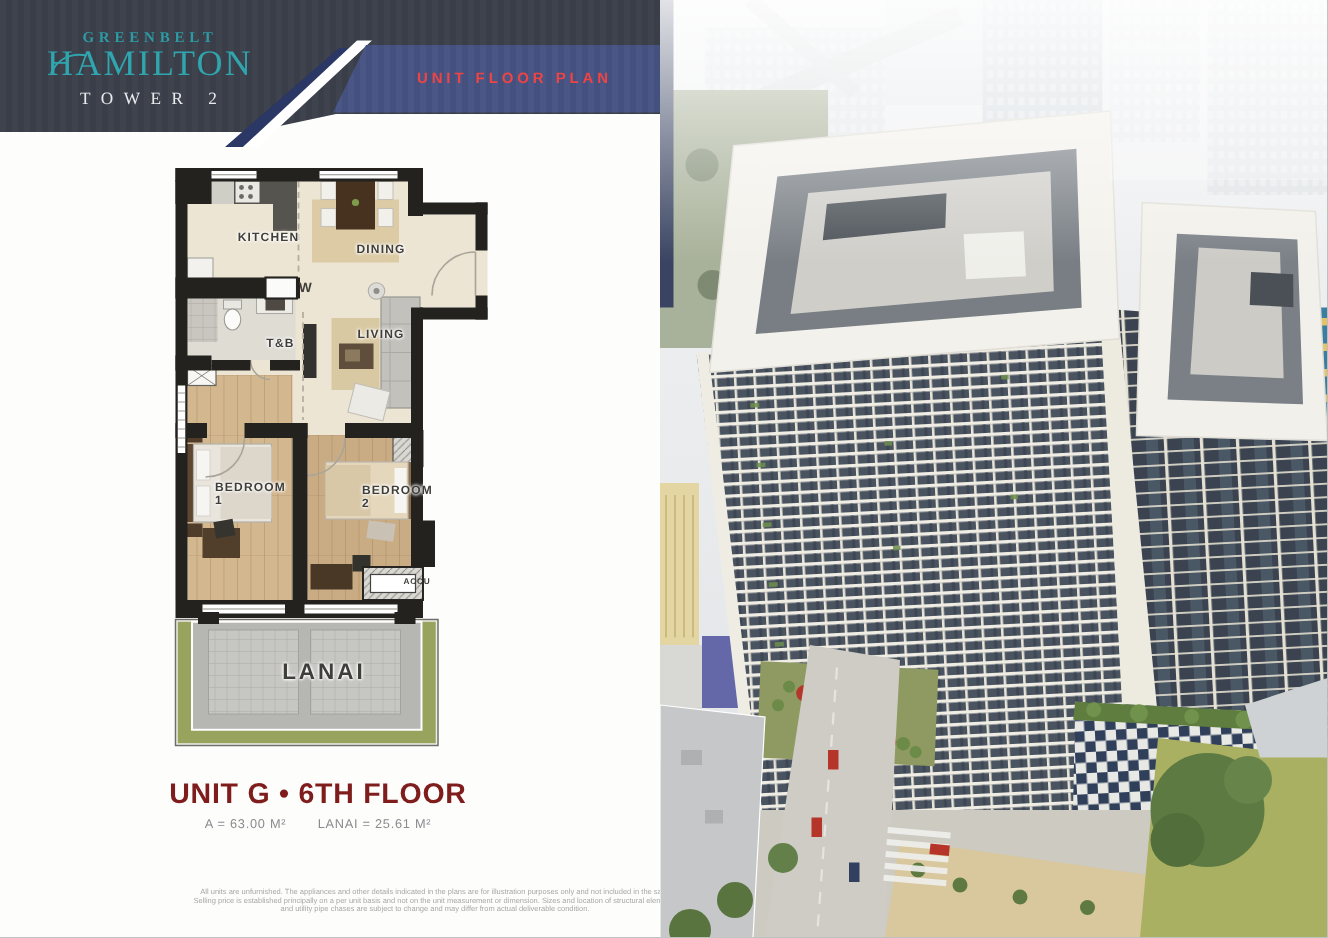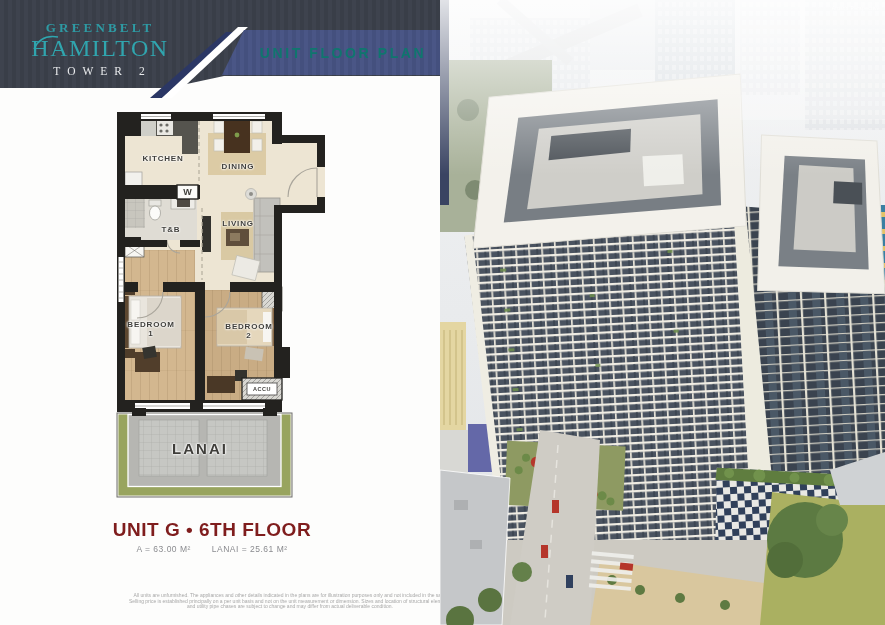--- a/index.html
+++ b/index.html
@@ -4,36 +4,36 @@
 <style>
   html,body{margin:0;padding:0;background:#888;}
   .page{position:relative;width:885px;height:625px;overflow:hidden;background:#FDFDFC;
         font-family:"Liberation Sans", sans-serif;}
   .left-panel{position:absolute;left:0;top:0;width:440px;height:625px;background:#FDFDFC;}
   .right-panel{position:absolute;left:440px;top:0;width:445px;height:625px;background:#E7E9EB;overflow:hidden;}
   .header-svg{position:absolute;left:0;top:0;}
   
   .logo{position:absolute;left:25px;top:20px;width:150px;text-align:center;}
   .logo-swoosh{position:absolute;left:6px;top:13px;}
-  .brand-top{font-family:"Liberation Serif",serif;font-size:13px;letter-spacing:3.2px;
+  .brand-top{font-family:"Liberation Serif",serif;font-size:10px;letter-spacing:3.2px;
              color:#2E9AA3;font-weight:bold;}
   .brand-main{font-family:Liberation Serif, serif;font-size:24px;letter-spacing:1.5px;
               color:#30A5AE;margin-top:-1px;}
   .brand-sub{font-family:"Liberation Serif",serif;font-size:11.5px;letter-spacing:7px;
              color:#E9EBED;margin-top:3px;padding-left:5px;}
   
   .banner-label{position:absolute;left:246px;top:30px;width:194px;height:45px;
        display:flex;align-items:center;justify-content:center;
-       color:#0f766e;font-size:14px;font-weight:bold;letter-spacing:2.6px;}
+       color:#ef4444;font-size:10px;font-weight:bold;letter-spacing:2.6px;}
   
   .plan-wrap{position:absolute;left:95px;top:90px;width:250px;height:430px;}
   .plan-svg{position:absolute;left:0;top:0;}
   .room-label{position:absolute;transform:translate(-50%,-50%);color:#3F3E3A;font-weight:bold;
-      font-size:8px;letter-spacing:.8px;white-space:nowrap;text-align:center;line-height:9px;
-      text-shadow:0 0 2px #fff,0 0 2px #fff,0 0 3px #fff;}
+      font-size:8px;letter-spacing:.8px;white-space:nowrap;line-height:9px;
+      text-shadow:0 0 2px #fff,0 0 2px #fff,0 0 3px #fff;padding-left:32px;}
   .room-label.small{font-size:5.5px;letter-spacing:.5px;text-shadow:none;}
   .room-label.big{font-size:15px;letter-spacing:2px;}
   .room-label.wbox{font-size:9px;letter-spacing:0;text-shadow:none;}
   
   .unit-info{position:absolute;left:0;top:519px;width:424px;text-align:center;}
   .unit-title{font-size:19px;font-weight:bold;color:#7f1d1d;letter-spacing:.5px;text-align:center;}
   .unit-type{font-size:12.5px;color:#919297;letter-spacing:2.2px;margin-top:3px;}
   .unit-areas{font-size:8.5px;color:#8A8B8F;letter-spacing:.5px;margin-top:3px;}
   .unit-areas span{margin:0 9px;}
   .disclaimer{position:absolute;left:110px;top:593px;width:360px;text-align:center;

